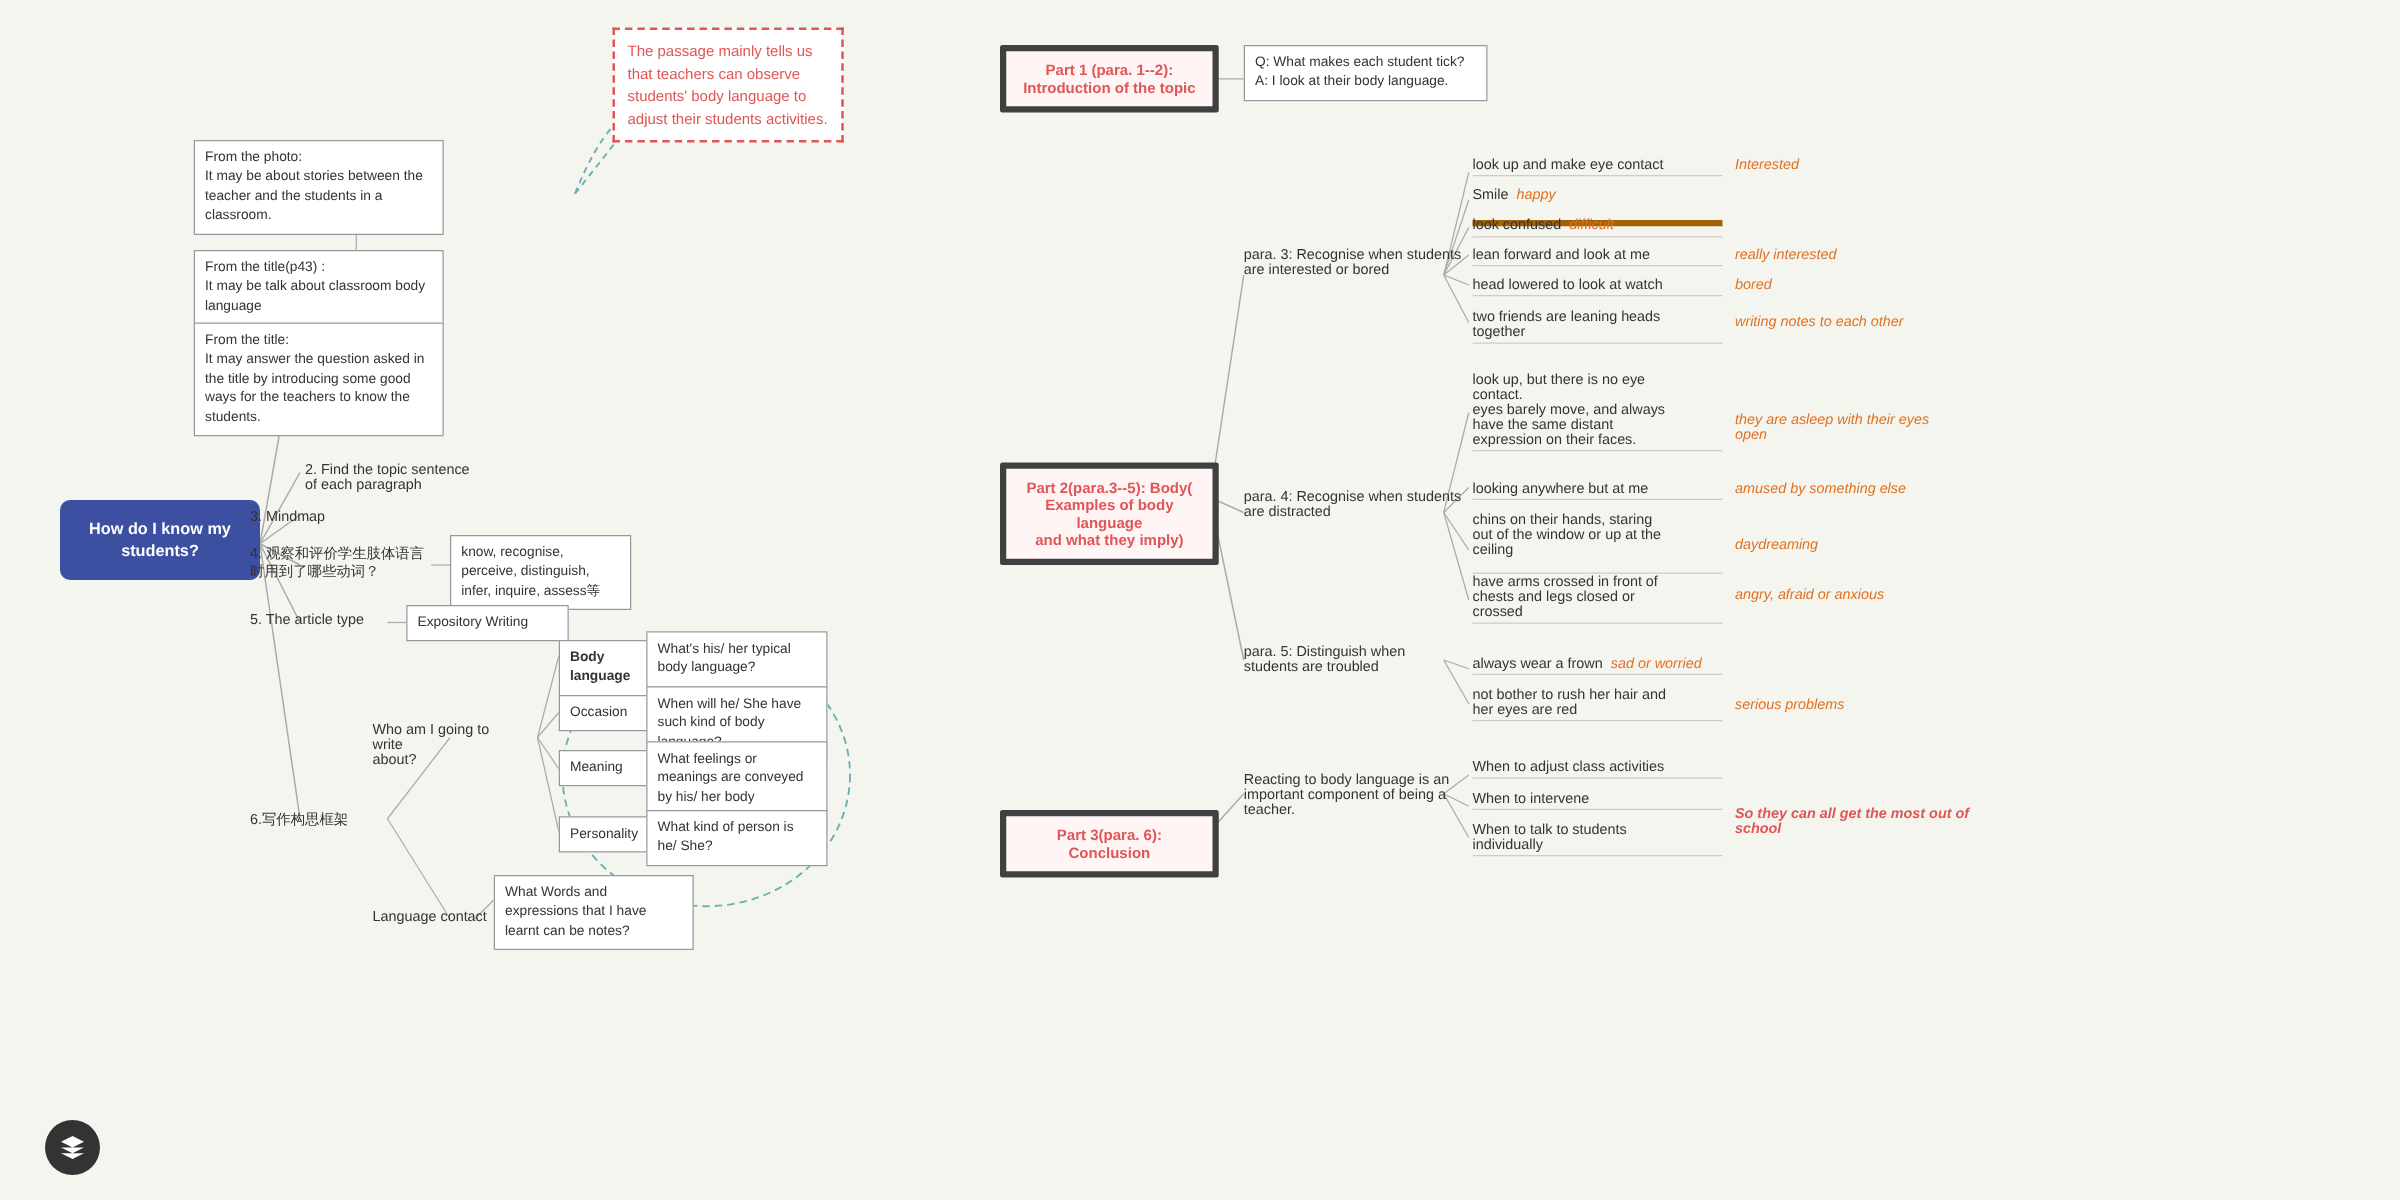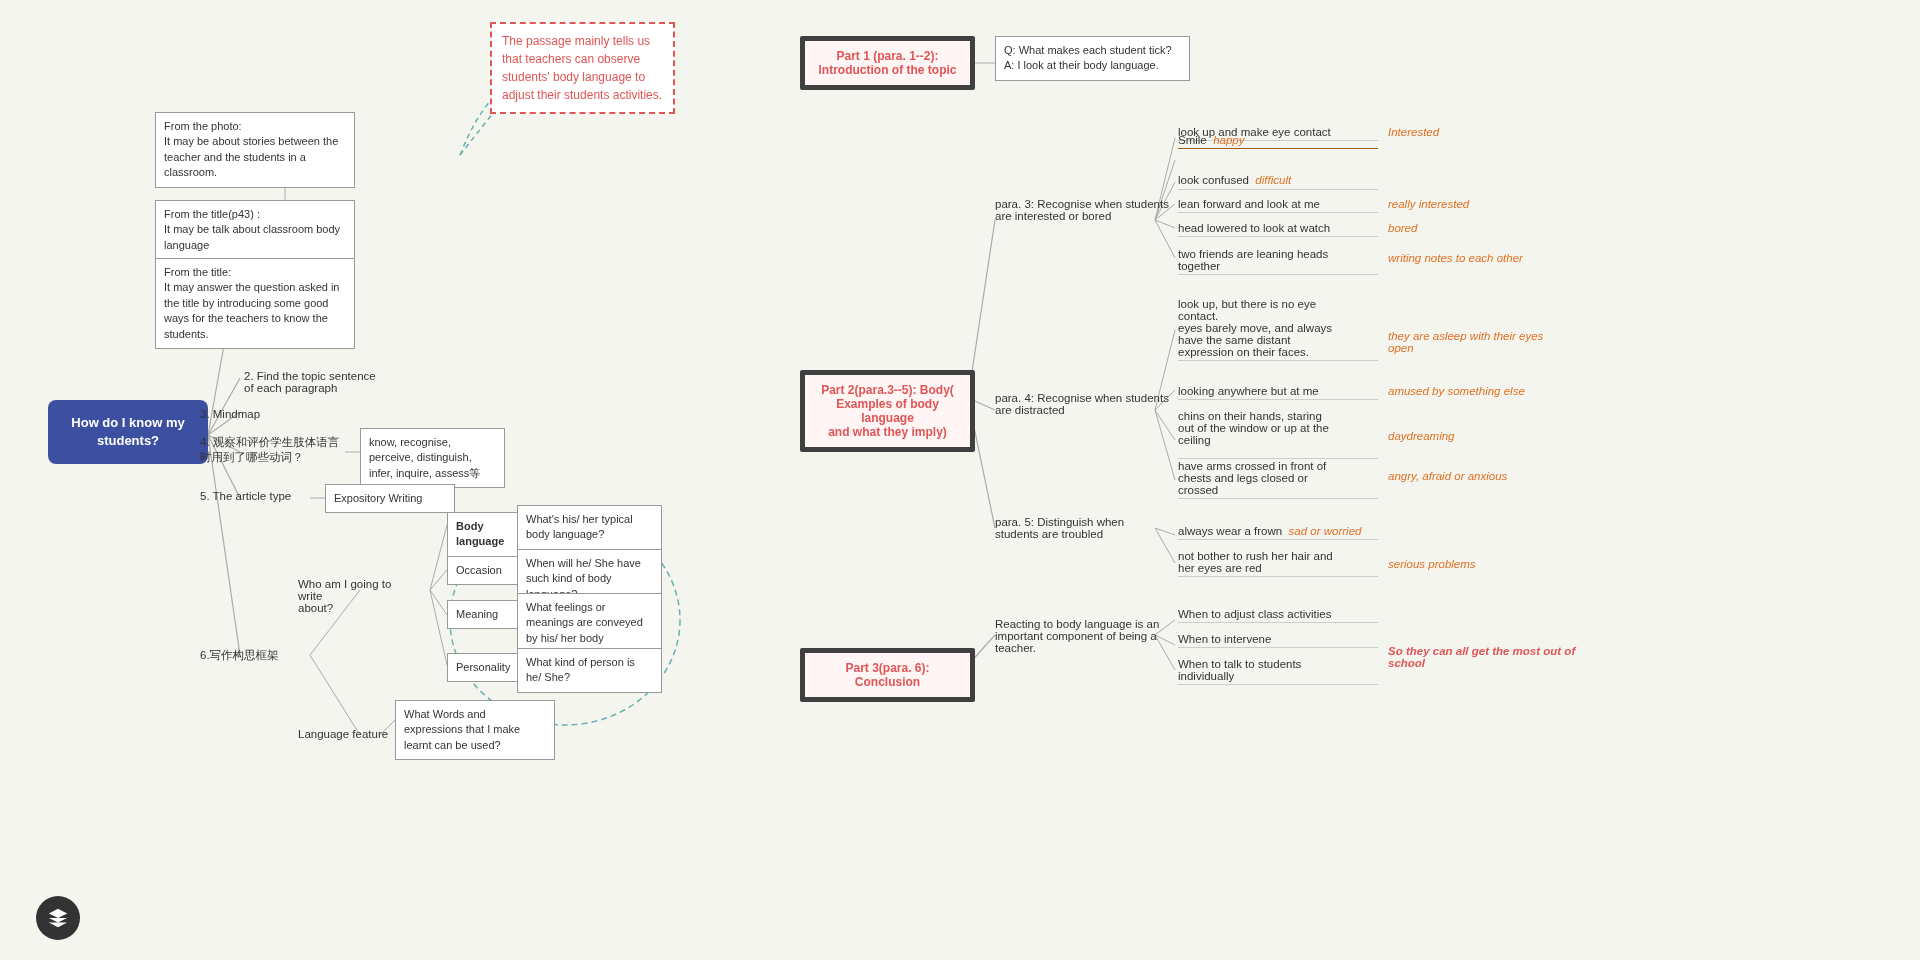--- a/index.html
+++ b/index.html
@@ -227,43 +227,43 @@
 
   <div class="box" style="left:447px; top:556px; width:90px; font-size:11px;">Occasion</div>
   <div class="box" style="left:517px; top:549px; width:145px; font-size:11px;">When will he/ She have such kind of body language?</div>
 
   <div class="box" style="left:447px; top:600px; width:90px; font-size:11px;">Meaning</div>
   <div class="box" style="left:517px; top:593px; width:145px; font-size:11px;">What feelings or meanings are conveyed by his/ her body language?</div>
 
   <div class="box" style="left:447px; top:653px; width:90px; font-size:11px;">Personality</div>
   <div class="box" style="left:517px; top:648px; width:145px; font-size:11px;">What kind of person is he/ She?</div>
 
-  <div class="label-text" style="left:298px; top:728px; width:110px;">Language feature</div>
-  <div class="box" style="left:395px; top:700px; width:160px; font-size:11px;">What Words and expressions that I make learnt can be used?</div>
+  <div class="label-text" style="left:298px; top:728px; width:110px;">Language contact</div>
+  <div class="box" style="left:395px; top:700px; width:160px; font-size:11px;">What Words and expressions that I have learnt can be notes?</div>
 
   <div class="box-pink" style="left:800px; top:36px; width:175px;">Part 1 (para. 1--2):<br>Introduction of the topic</div>
 
   <div class="box" style="left:995px; top:36px; width:195px; font-size:11px;">Q: What makes each student tick?      A: I look at their body language.</div>
 
   <div class="box-pink" style="left:800px; top:370px; width:175px;">Part 2(para.3--5): Body(<br>Examples of body language<br>and what they imply)</div>
 
   <div class="box-pink" style="left:800px; top:648px; width:175px;">Part 3(para. 6): Conclusion</div>
 
   <div class="label-text" style="left:995px; top:198px; width:175px;">para. 3: Recognise when students are interested or bored</div>
 
   <div class="label-text" style="left:995px; top:392px; width:175px;">para. 4: Recognise when students are distracted</div>
 
   <div class="label-text" style="left:995px; top:516px; width:175px;">para. 5: Distinguish when students are troubled</div>
 
   <div class="label-text" style="left:995px; top:618px; width:175px;">Reacting to body language is an important component of being a teacher.</div>
 
   <div class="label-text" style="left:1178px; top:126px; width:200px; border-bottom:1px solid #ccc; padding-bottom:2px;">look up and make eye contact</div>
   <div class="label-orange" style="left:1388px; top:126px;">Interested</div>
 
-  <div style="position:absolute; left:1178px; top:134px; font-size:11.5px; color:#333; border-bottom:1px solid #a16207; padding-bottom:2px; width:200px;">
+  <div style="position:absolute; left:1178px; top:150px; font-size:11.5px; color:#333; border-bottom:5px solid #a16207; padding-bottom:14px; width:200px;">
     Smile &nbsp;<span style="color:#e07020; font-style:italic; font-size:11.5px;">happy</span>
   </div>
 
   <div style="position:absolute; left:1178px; top:174px; font-size:11.5px; color:#333; border-bottom:1px solid #ccc; padding-bottom:3px; width:200px;">
     look confused &nbsp;<span style="color:#e07020; font-style:italic; font-size:11.5px;">difficult</span>
   </div>
 
   <div style="position:absolute; left:1178px; top:198px; font-size:11.5px; color:#333; border-bottom:1px solid #ccc; padding-bottom:2px; width:200px;">lean forward and look at me</div>
   <div class="label-orange" style="left:1388px; top:198px;">really interested</div>
 

